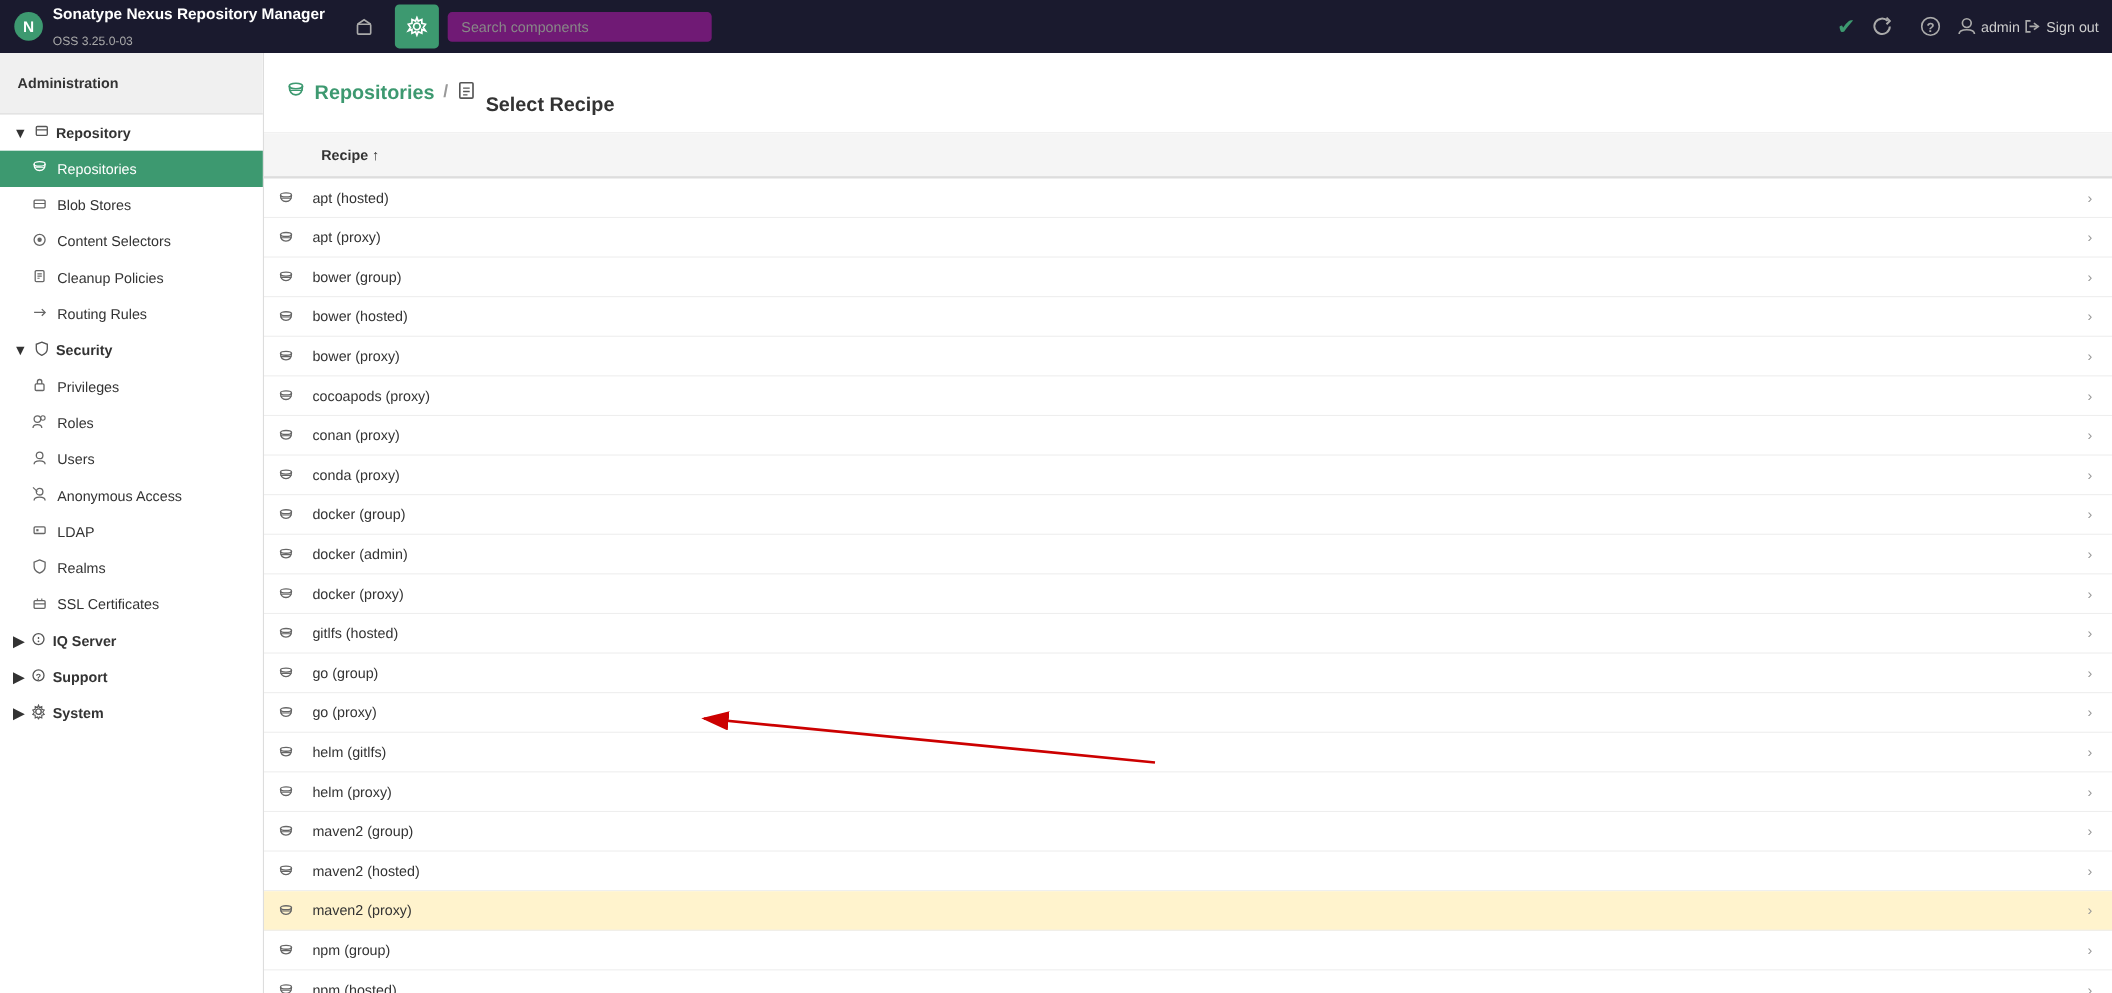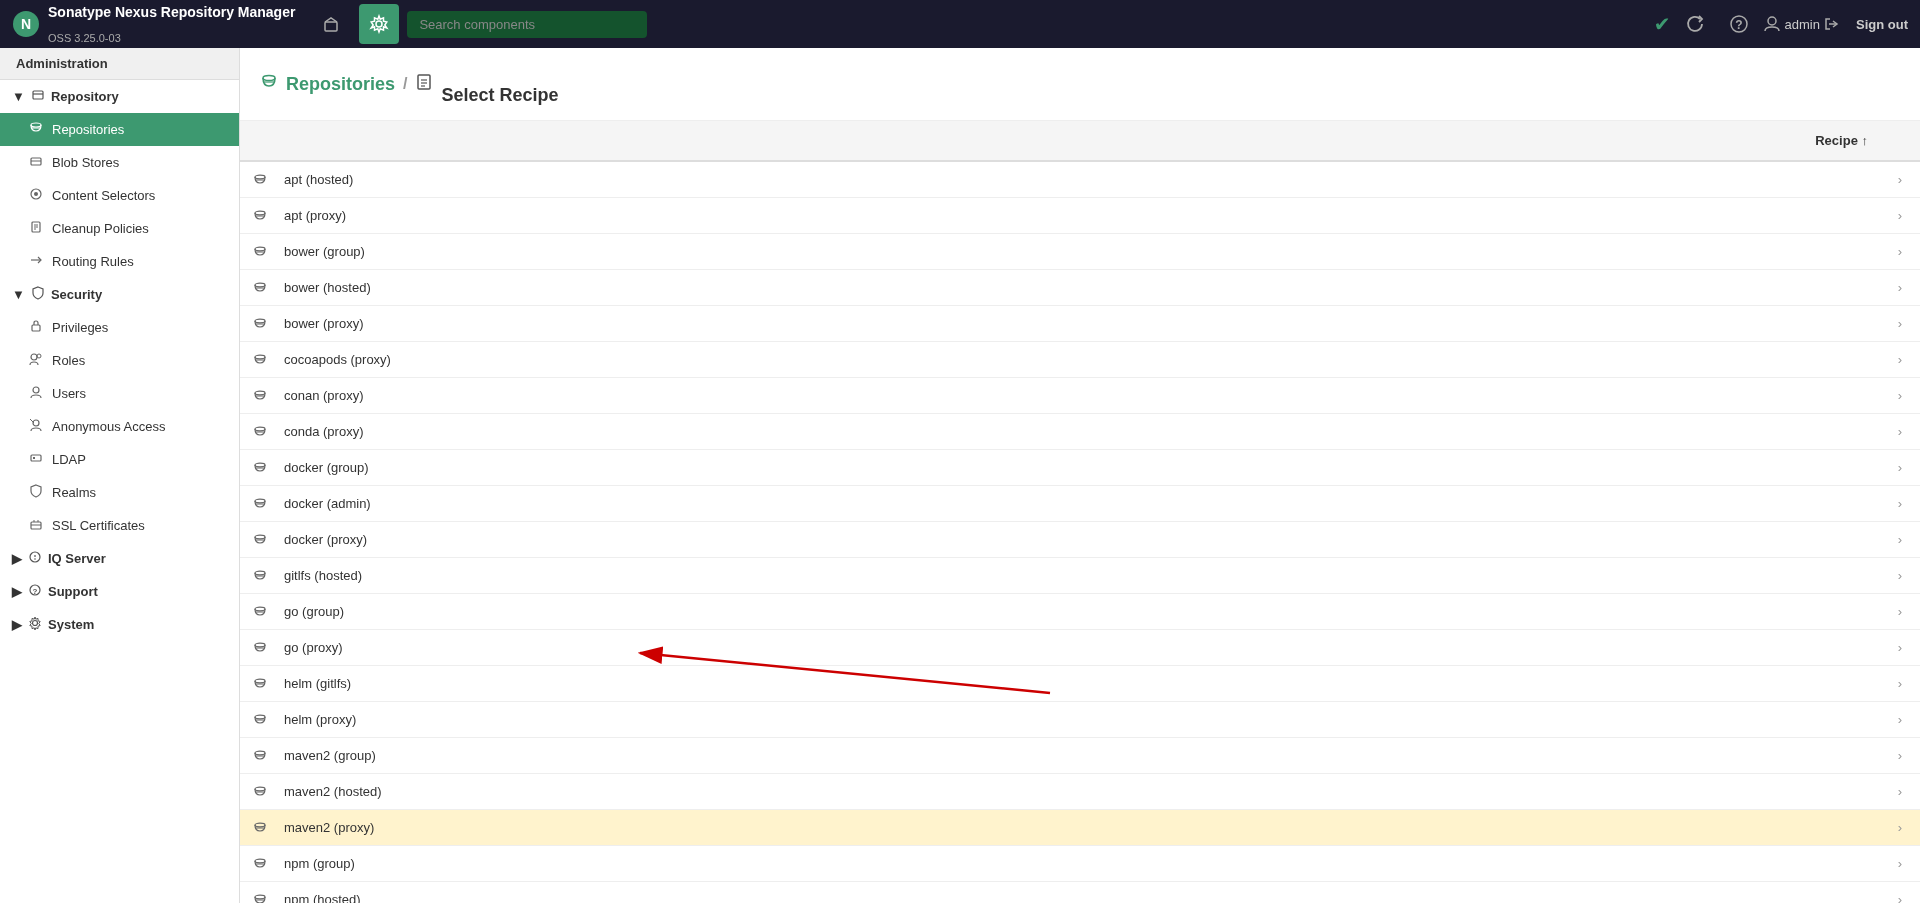--- a/index.html
+++ b/index.html
@@ -12,39 +12,39 @@
     }
     .topnav-brand { display: flex; align-items: center; gap: 8px; color: #fff; font-size: 13px; margin-right: 8px; }
     .topnav-brand-title { font-weight: bold; font-size: 14px; }
     .topnav-brand-sub { font-size: 11px; color: #aaa; margin-top: 12px; }
     .topnav-icon-btn {
       width: 40px; height: 40px; display: flex; align-items: center; justify-content: center;
       border-radius: 4px; cursor: pointer; color: #ccc; background: transparent; border: none;
     }
     .topnav-icon-btn.active { background: #3d9970; color: #fff; }
     .topnav-search {
-      flex: 1; max-width: 240px; background: #14532d; border: none; border-radius: 4px;
+      flex: 1; max-width: 240px; background: #701a75; border: none; border-radius: 4px;
       color: #ccc; padding: 6px 12px; font-size: 13px; outline: none;
     }
     .topnav-search::placeholder { color: #888; }
     .topnav-right { margin-left: auto; display: flex; align-items: center; gap: 4px; }
     .topnav-check { color: #3d9970; font-size: 20px; }
     .topnav-user { display: flex; align-items: center; gap: 4px; color: #ccc; cursor: pointer; }
-    .topnav-signout { display: flex; align-items: center; gap: 16px; color: #ccc; cursor: pointer; font-size: 13px; font-weight: bold; }
+    .topnav-signout { display: flex; align-items: center; gap: 4px; color: #ccc; cursor: pointer; font-size: 13px; }
 
     
     .layout { display: flex; margin-top: 48px; height: calc(100vh - 48px); }
 
     
     .sidebar {
       width: 240px; background: #fff; border-right: 1px solid #ddd;
       overflow-y: auto; flex-shrink: 0;
     }
     .sidebar-section-header {
-      padding: 8px 16px; font-size: 13px; font-weight: bold; color: #333;
+      padding: 20px 16px; font-size: 13px; font-weight: bold; color: #333;
       background: #f0f0f0; border-bottom: 1px solid #ddd;
     }
     .sidebar-group-label {
       display: flex; align-items: center; gap: 6px; padding: 8px 12px;
       font-size: 13px; color: #333; cursor: pointer; font-weight: bold;
     }
     .sidebar-item {
       display: flex; align-items: center; gap: 8px; padding: 8px 12px 8px 28px;
       font-size: 13px; color: #333; cursor: pointer;
     }
@@ -60,21 +60,20 @@
     }
     .breadcrumb-link { color: #3d9970; cursor: pointer; display: flex; align-items: center; gap: 6px; }
     .breadcrumb-sep { color: #999; font-size: 16px; }
     .breadcrumb-current { color: #333; display: flex; align-items: center; gap: 6px; margin-top: 23px; }
 
     
     .table-header {
       display: grid; grid-template-columns: 40px 1fr 40px;
       background: #f5f5f5; border-bottom: 2px solid #ddd;
       padding: 8px 0;
-      text-align: right;
     }
     .table-header-cell {
       padding: 4px 12px; font-size: 13px; font-weight: bold; color: #333;
     }
     .table-row {
       display: grid; grid-template-columns: 40px 1fr 40px;
       border-bottom: 1px solid #eee; align-items: center; cursor: pointer;
     }
     .table-row.highlighted { background: #fff3cd; }
     .table-row-icon { padding: 10px 12px; display: flex; align-items: center; justify-content: center; }

